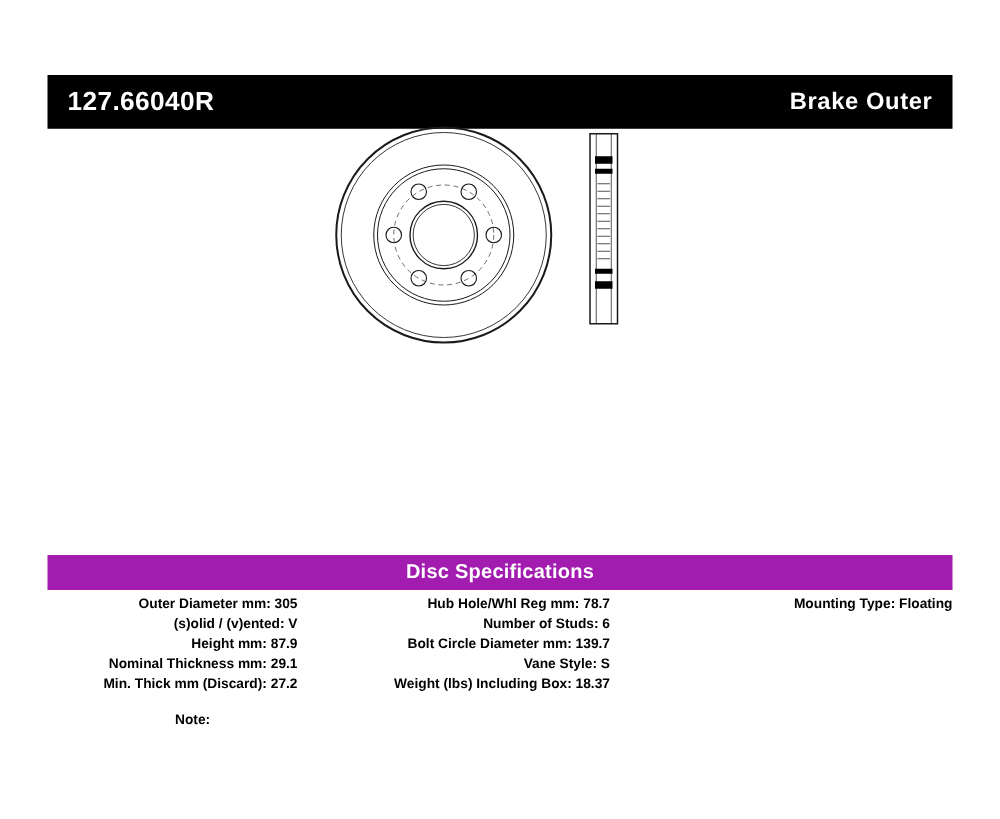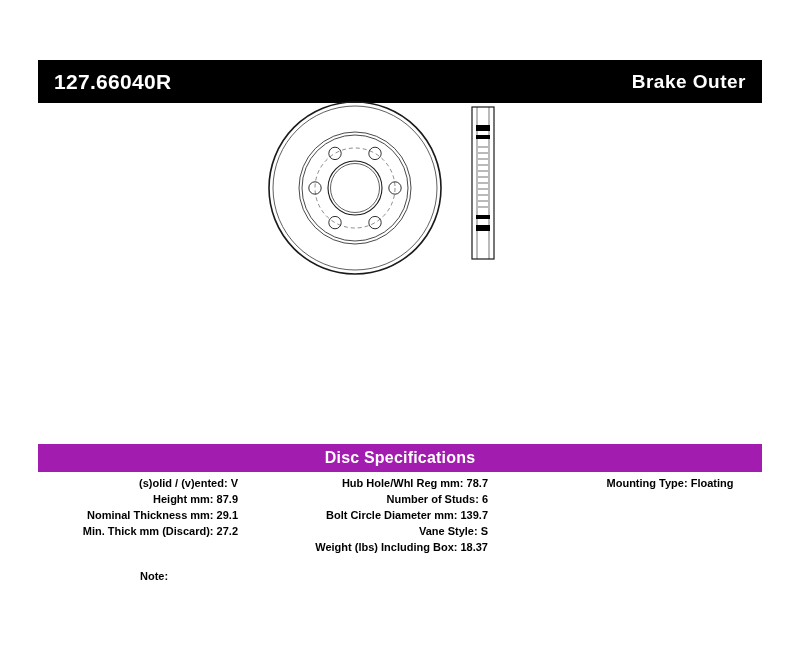--- a/index.html
+++ b/index.html
@@ -102,21 +102,21 @@
   .col-mid {
     left: 220px;
     top: 0;
     width: 230px;
     text-align: right;
   }
   .col-right {
     left: 474px;
     top: 0;
     width: 250px;
-    text-align: center;
+    text-align: right;
     padding-left: 66px;
     box-sizing: border-box;
   }
   .spec-line {
     line-height: 16px;
     white-space: nowrap;
   }
 
   .note {
     position: absolute;
@@ -188,20 +188,21 @@
     </svg>
   </div>
 
   <div class="specs-bar">
     <div class="specs-bar-title">Disc Specifications</div>
   </div>
 
   <div class="specs-body">
 
     <div class="col col-left">
+      <div class="spec-line">Outer Diameter mm: 305</div>
       <div class="spec-line">(s)olid / (v)ented: V</div>
       <div class="spec-line">Height mm: 87.9</div>
       <div class="spec-line">Nominal Thickness mm: 29.1</div>
       <div class="spec-line">Min. Thick mm (Discard): 27.2</div>
     </div>
 
     <div class="col col-mid">
       <div class="spec-line">Hub Hole/Whl Reg mm: 78.7</div>
       <div class="spec-line">Number of Studs: 6</div>
       <div class="spec-line">Bolt Circle Diameter mm: 139.7</div>

